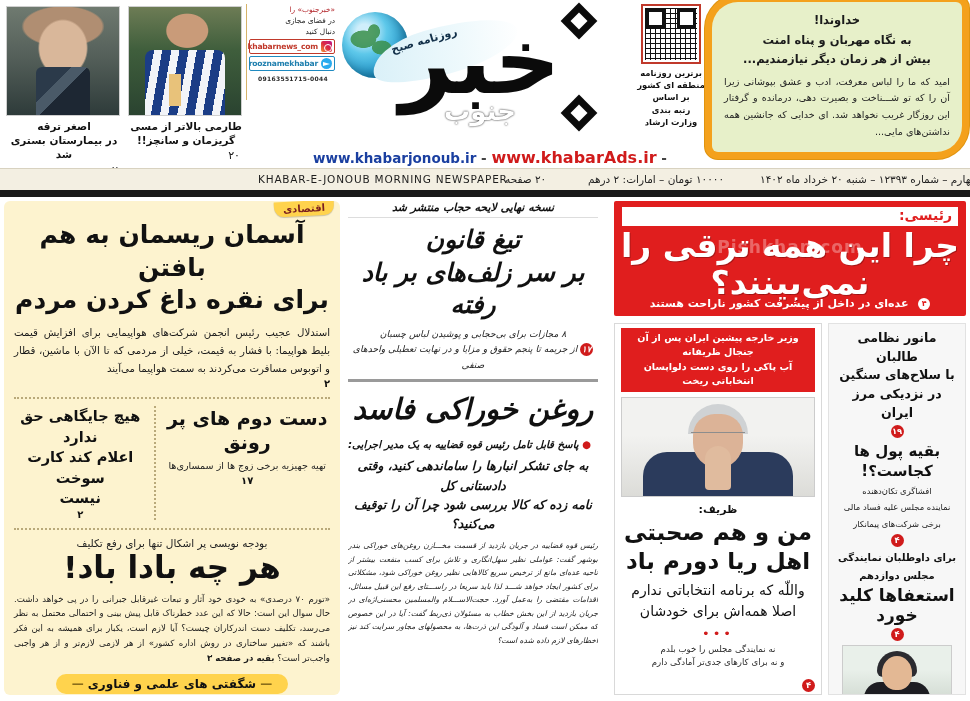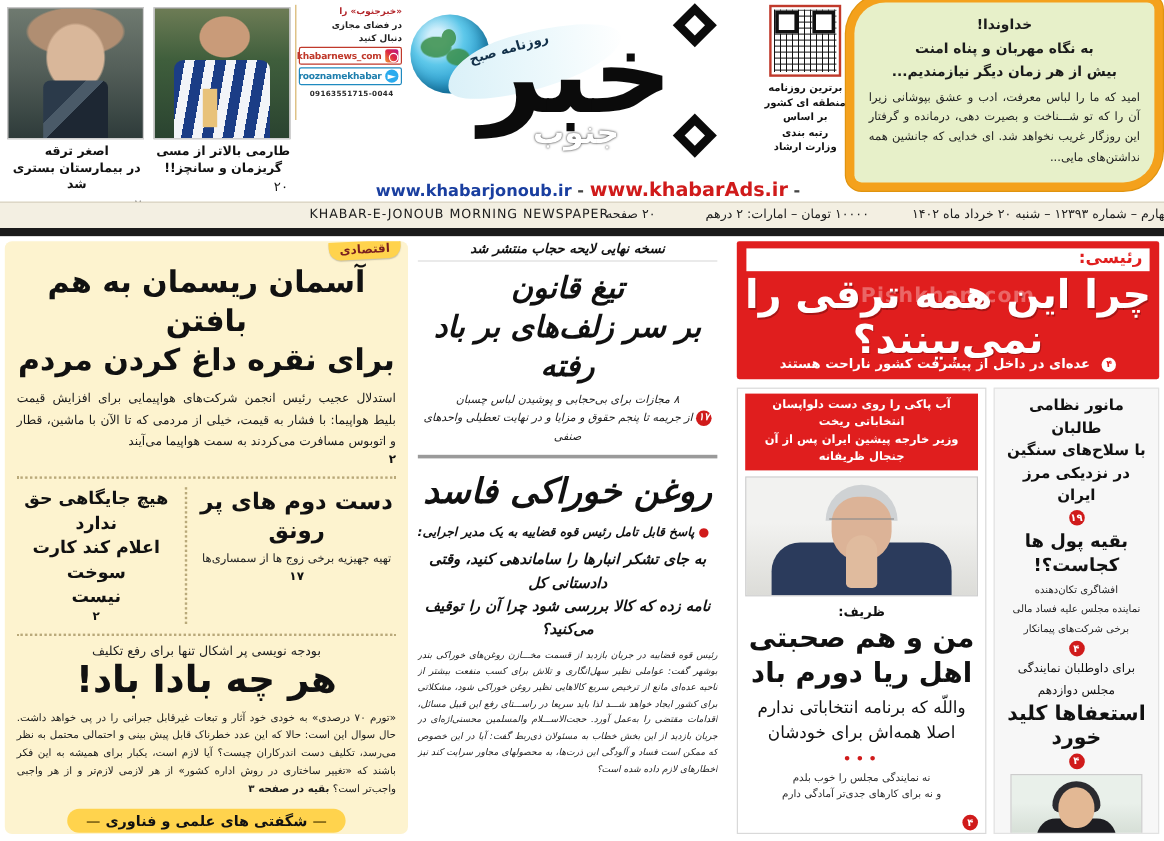--- a/index.html
+++ b/index.html
@@ -33,21 +33,21 @@
       linear-gradient(180deg,#6d7c55 0%,#3f5e3c 40%,#2a4330 100%);}
   .ph-b:after{content:"";position:absolute;left:14%;top:40%;width:72%;height:60%;
       background:repeating-linear-gradient(100deg,#1b3d86 0 9px,#f2f4f8 9px 17px);
       border-radius:8px 8px 0 0;}
   .ph-b:before{content:"";position:absolute;left:36%;top:62%;width:10%;height:30%;background:#e8c27a;z-index:2;}
   .photo-cap{margin-top:3px;text-align:center;font-size:10.5px;line-height:1.35;color:#111;font-weight:bold;}
   .photo-pg{margin-top:2px;font-size:11px;color:#111;text-align:right;padding-right:2px;}
 
   .mh-social{position:absolute;left:246px;top:4px;width:92px;height:96px;
      border-left:1px solid #d6b36a;padding-right:2px;}
-  .soc-line{font-size:7.4px;color:#b3262b;text-align:right;line-height:1.5;font-weight:bold;padding-right:4px;}
+  .soc-line{font-size:7.4px;color:#b3262b;text-align:right;line-height:1.5;font-weight:normal;padding-right:4px;}
   .soc-line.dark{color:#222;}
   .soc-chip{display:flex;align-items:center;gap:3px;justify-content:flex-start;
      border:1px solid #c0392b;border-radius:2px;margin:2px 4px 0 2px;padding:1px 2px;background:#fff;}
   .soc-chip.tg{border-color:#1f8ac0;}
   .soc-ic{width:11px;height:11px;border-radius:2px;flex:none;position:relative;}
   .soc-ic.ig{background:linear-gradient(45deg,#f09433,#dc2743,#bc1888);}
   .soc-ic.ig:after{content:"";position:absolute;left:2.5px;top:2.5px;width:6px;height:6px;border:1.2px solid #fff;border-radius:50%;}
   .soc-ic.tgi{background:#2aabee;border-radius:50%;}
   .soc-ic.tgi:after{content:"";position:absolute;left:2px;top:3.5px;width:0;height:0;border-left:7px solid #fff;border-top:2px solid transparent;border-bottom:2px solid transparent;}
   .soc-tx{font-size:7.6px;color:#c0392b;font-weight:bold;letter-spacing:-.2px;direction:ltr;}
@@ -162,21 +162,21 @@
      letter-spacing:1px;direction:ltr;font-weight:bold;}
 
   
   .rside{position:absolute;left:222px;top:122px;width:138px;height:372px;
      background:#f7f7f7;border:1px solid #e2e2e2;box-sizing:border-box;padding:5px 7px;overflow:hidden;}
   .rs-h1{font-size:12.6px;font-weight:bold;color:#111;text-align:center;line-height:1.48;}
   .rs-dot{display:block;width:13px;height:13px;border-radius:50%;background:#d01b1b;color:#fff;
      font-size:8.4px;line-height:13px;text-align:center;font-weight:bold;margin:3px auto;}
   .rs-h2{font-size:15px;font-weight:bold;color:#111;text-align:center;line-height:1.35;margin-top:1px;}
   .rs-sm{font-size:8.4px;color:#222;text-align:center;line-height:1.62;margin-top:3px;}
-  .rs-h3{font-size:10px;font-weight:normal;color:#111;text-align:center;line-height:1.5;margin-top:3px;}
+  .rs-h3{font-size:10px;font-weight:bold;color:#111;text-align:center;line-height:1.5;margin-top:3px;}
   .rs-h4{font-size:17px;font-weight:bold;color:#111;text-align:center;letter-spacing:1px;margin-top:2px;}
   .rs-photo{width:108px;height:58px;margin:4px auto 0;border:1px solid #ccc;overflow:hidden;position:relative;
      background:linear-gradient(180deg,#e9f0ea 0 40%,#cfd8cf 100%);}
   .rs-photo i{position:absolute;left:50%;top:16%;transform:translateX(-50%);width:30px;height:34px;border-radius:50% 50% 45% 45%;
      background:#e3b894;}
   .rs-photo b{position:absolute;left:50%;top:8%;transform:translateX(-50%);width:40px;height:26px;border-radius:20px 20px 6px 6px;background:#2b2b30;}
   .rs-photo u{position:absolute;left:50%;bottom:0;transform:translateX(-50%);width:66px;height:22px;background:#1d1d22;border-radius:16px 16px 0 0;}
 
   
   .zarif{position:absolute;left:8px;top:122px;width:208px;height:372px;
@@ -387,22 +387,22 @@
         <div class="wm">Pishkhan.com</div>
         <div class="rb-head">چرا این همه ترقی را نمی‌بینند؟</div>
         <div class="rb-sub">
           <span class="rb-dot">۴</span>
           <span>عده‌ای در داخل از پیشرفت کشور ناراحت هستند</span>
         </div>
       </div>
 
       <div class="zarif">
         <div class="z-red">
+          <div>وزیر خارجه پیشین ایران پس از آن جنجال ظریفانه</div>
           <div>آب پاکی را روی دست دلواپسان انتخاباتی ریخت</div>
-          <div>وزیر خارجه پیشین ایران پس از آن جنجال ظریفانه</div>
         </div>
         <div class="z-photo">
           <div class="suit"></div>
           <div class="hair"></div>
           <div class="face"></div>
           <div class="glass"></div>
           <div class="hands"></div>
         </div>
         <div class="z-name">ظریف:</div>
         <div class="z-head">

